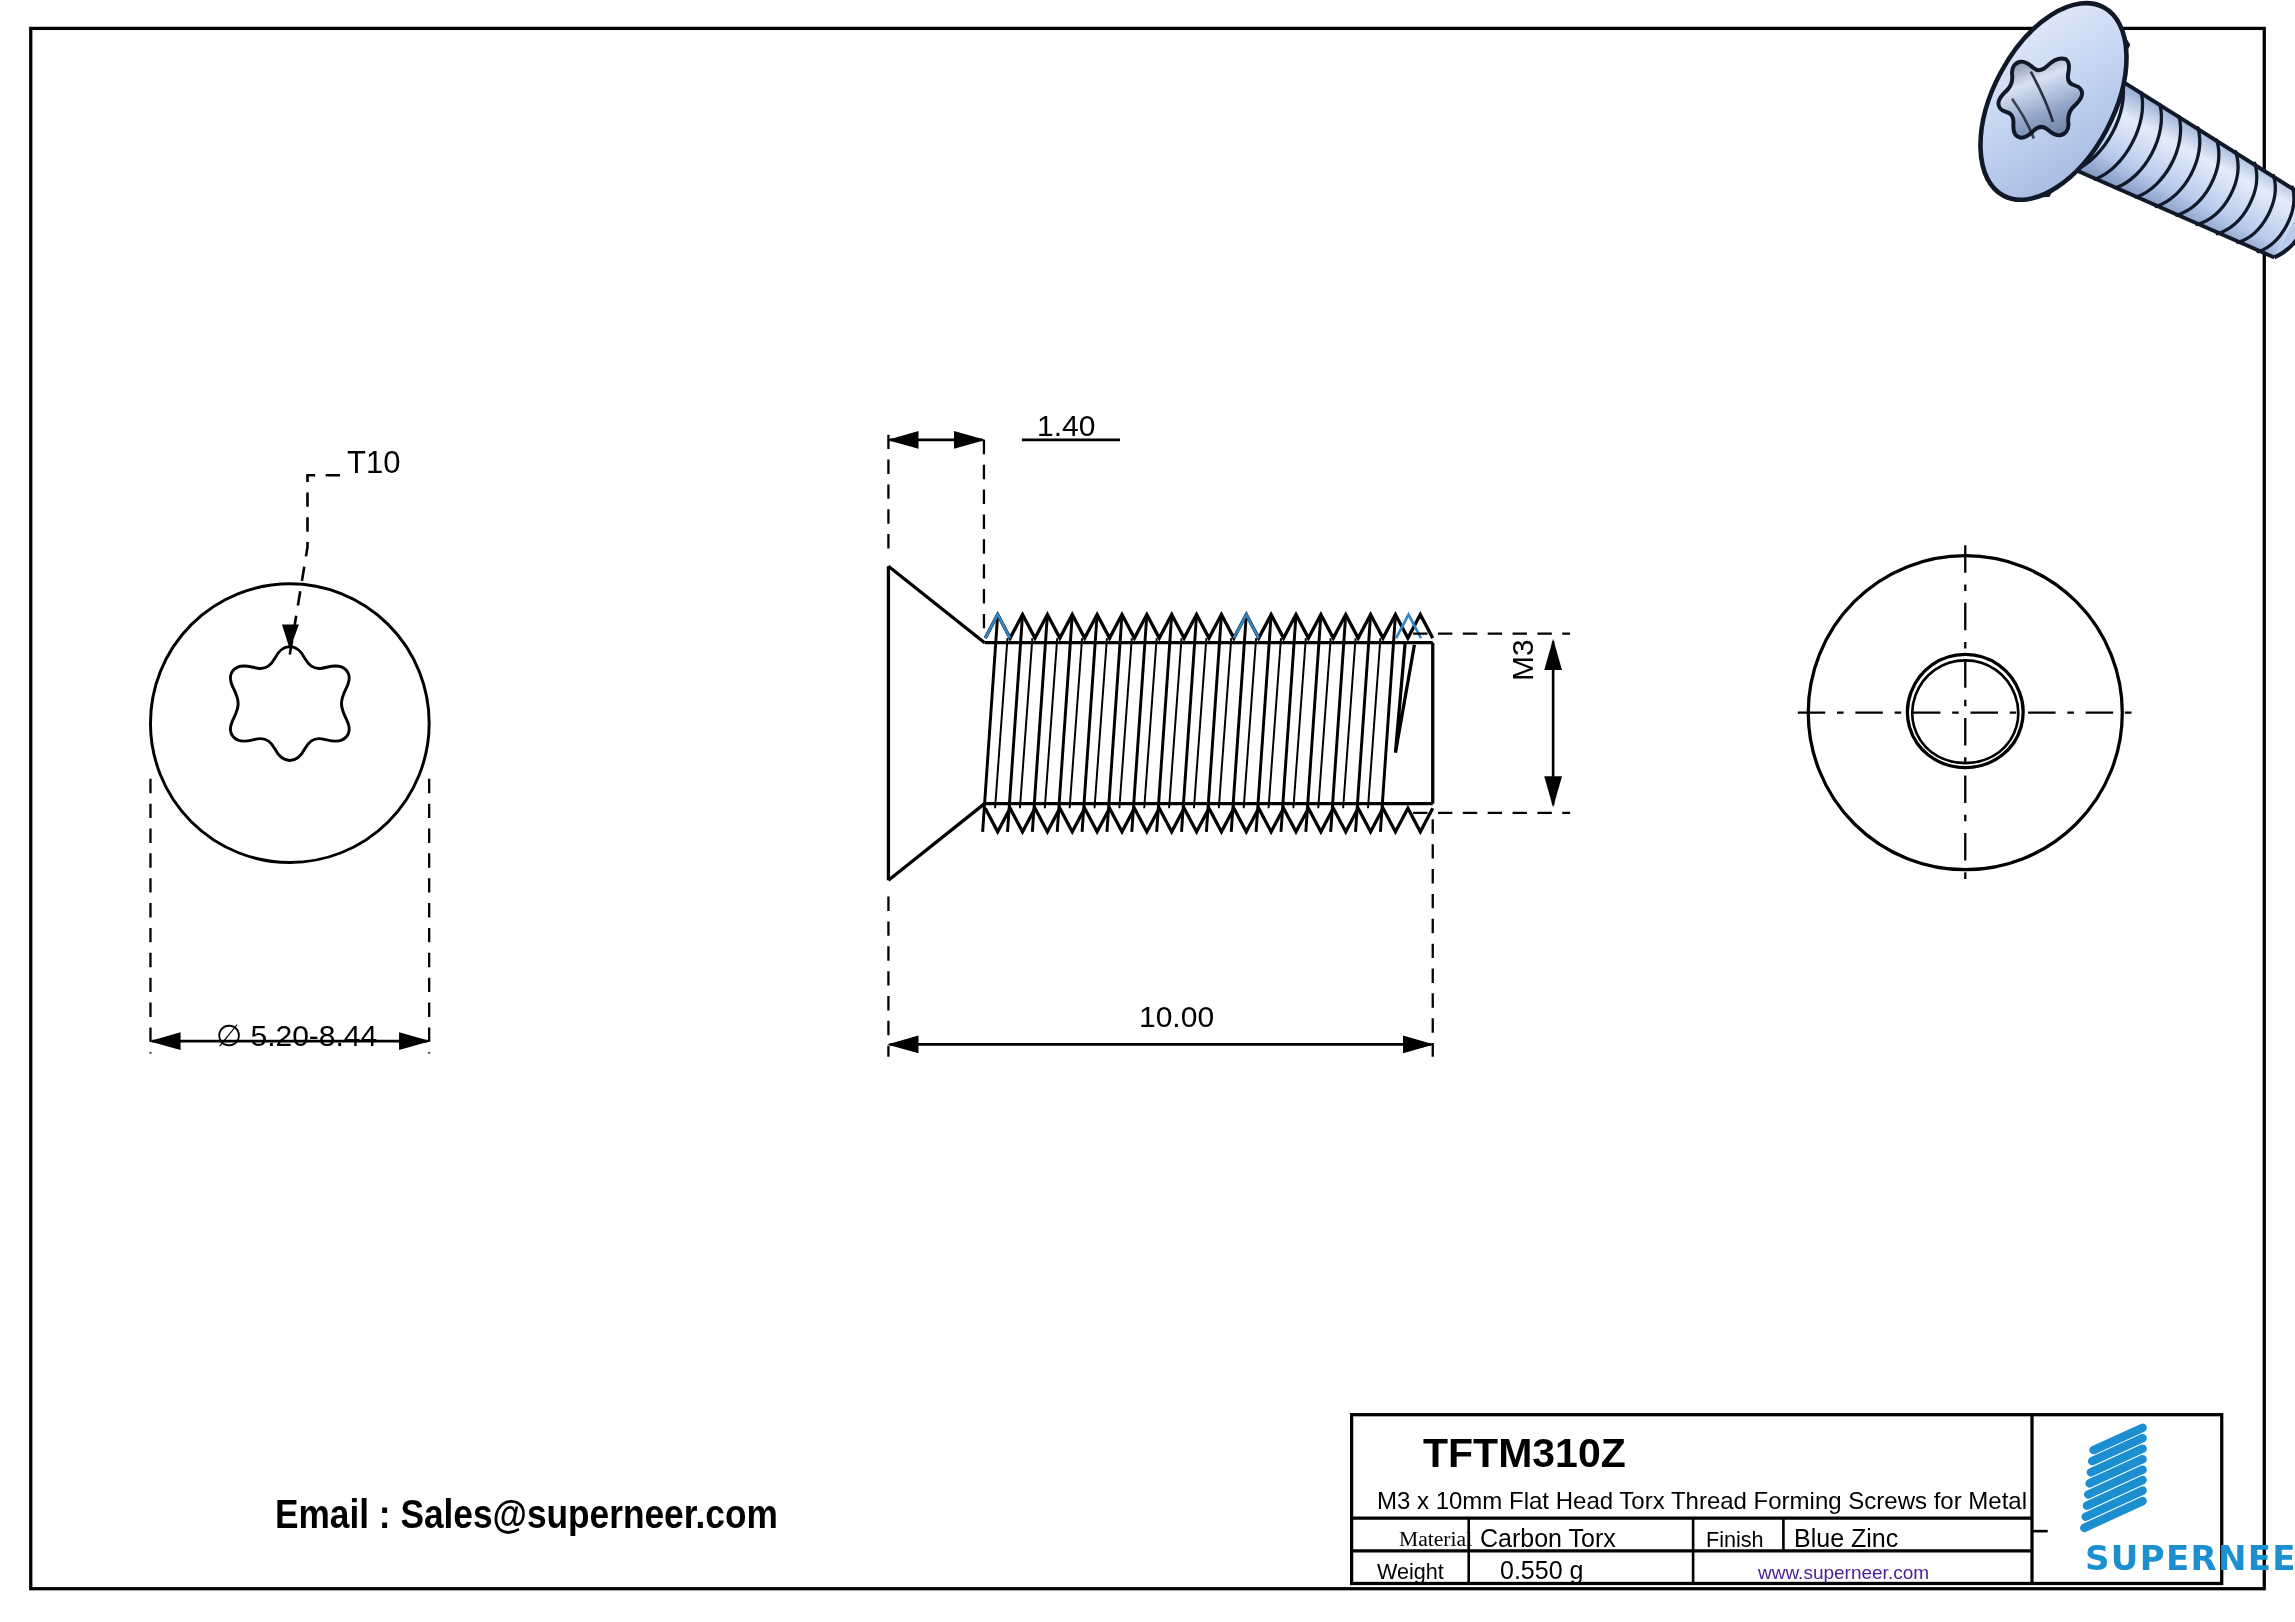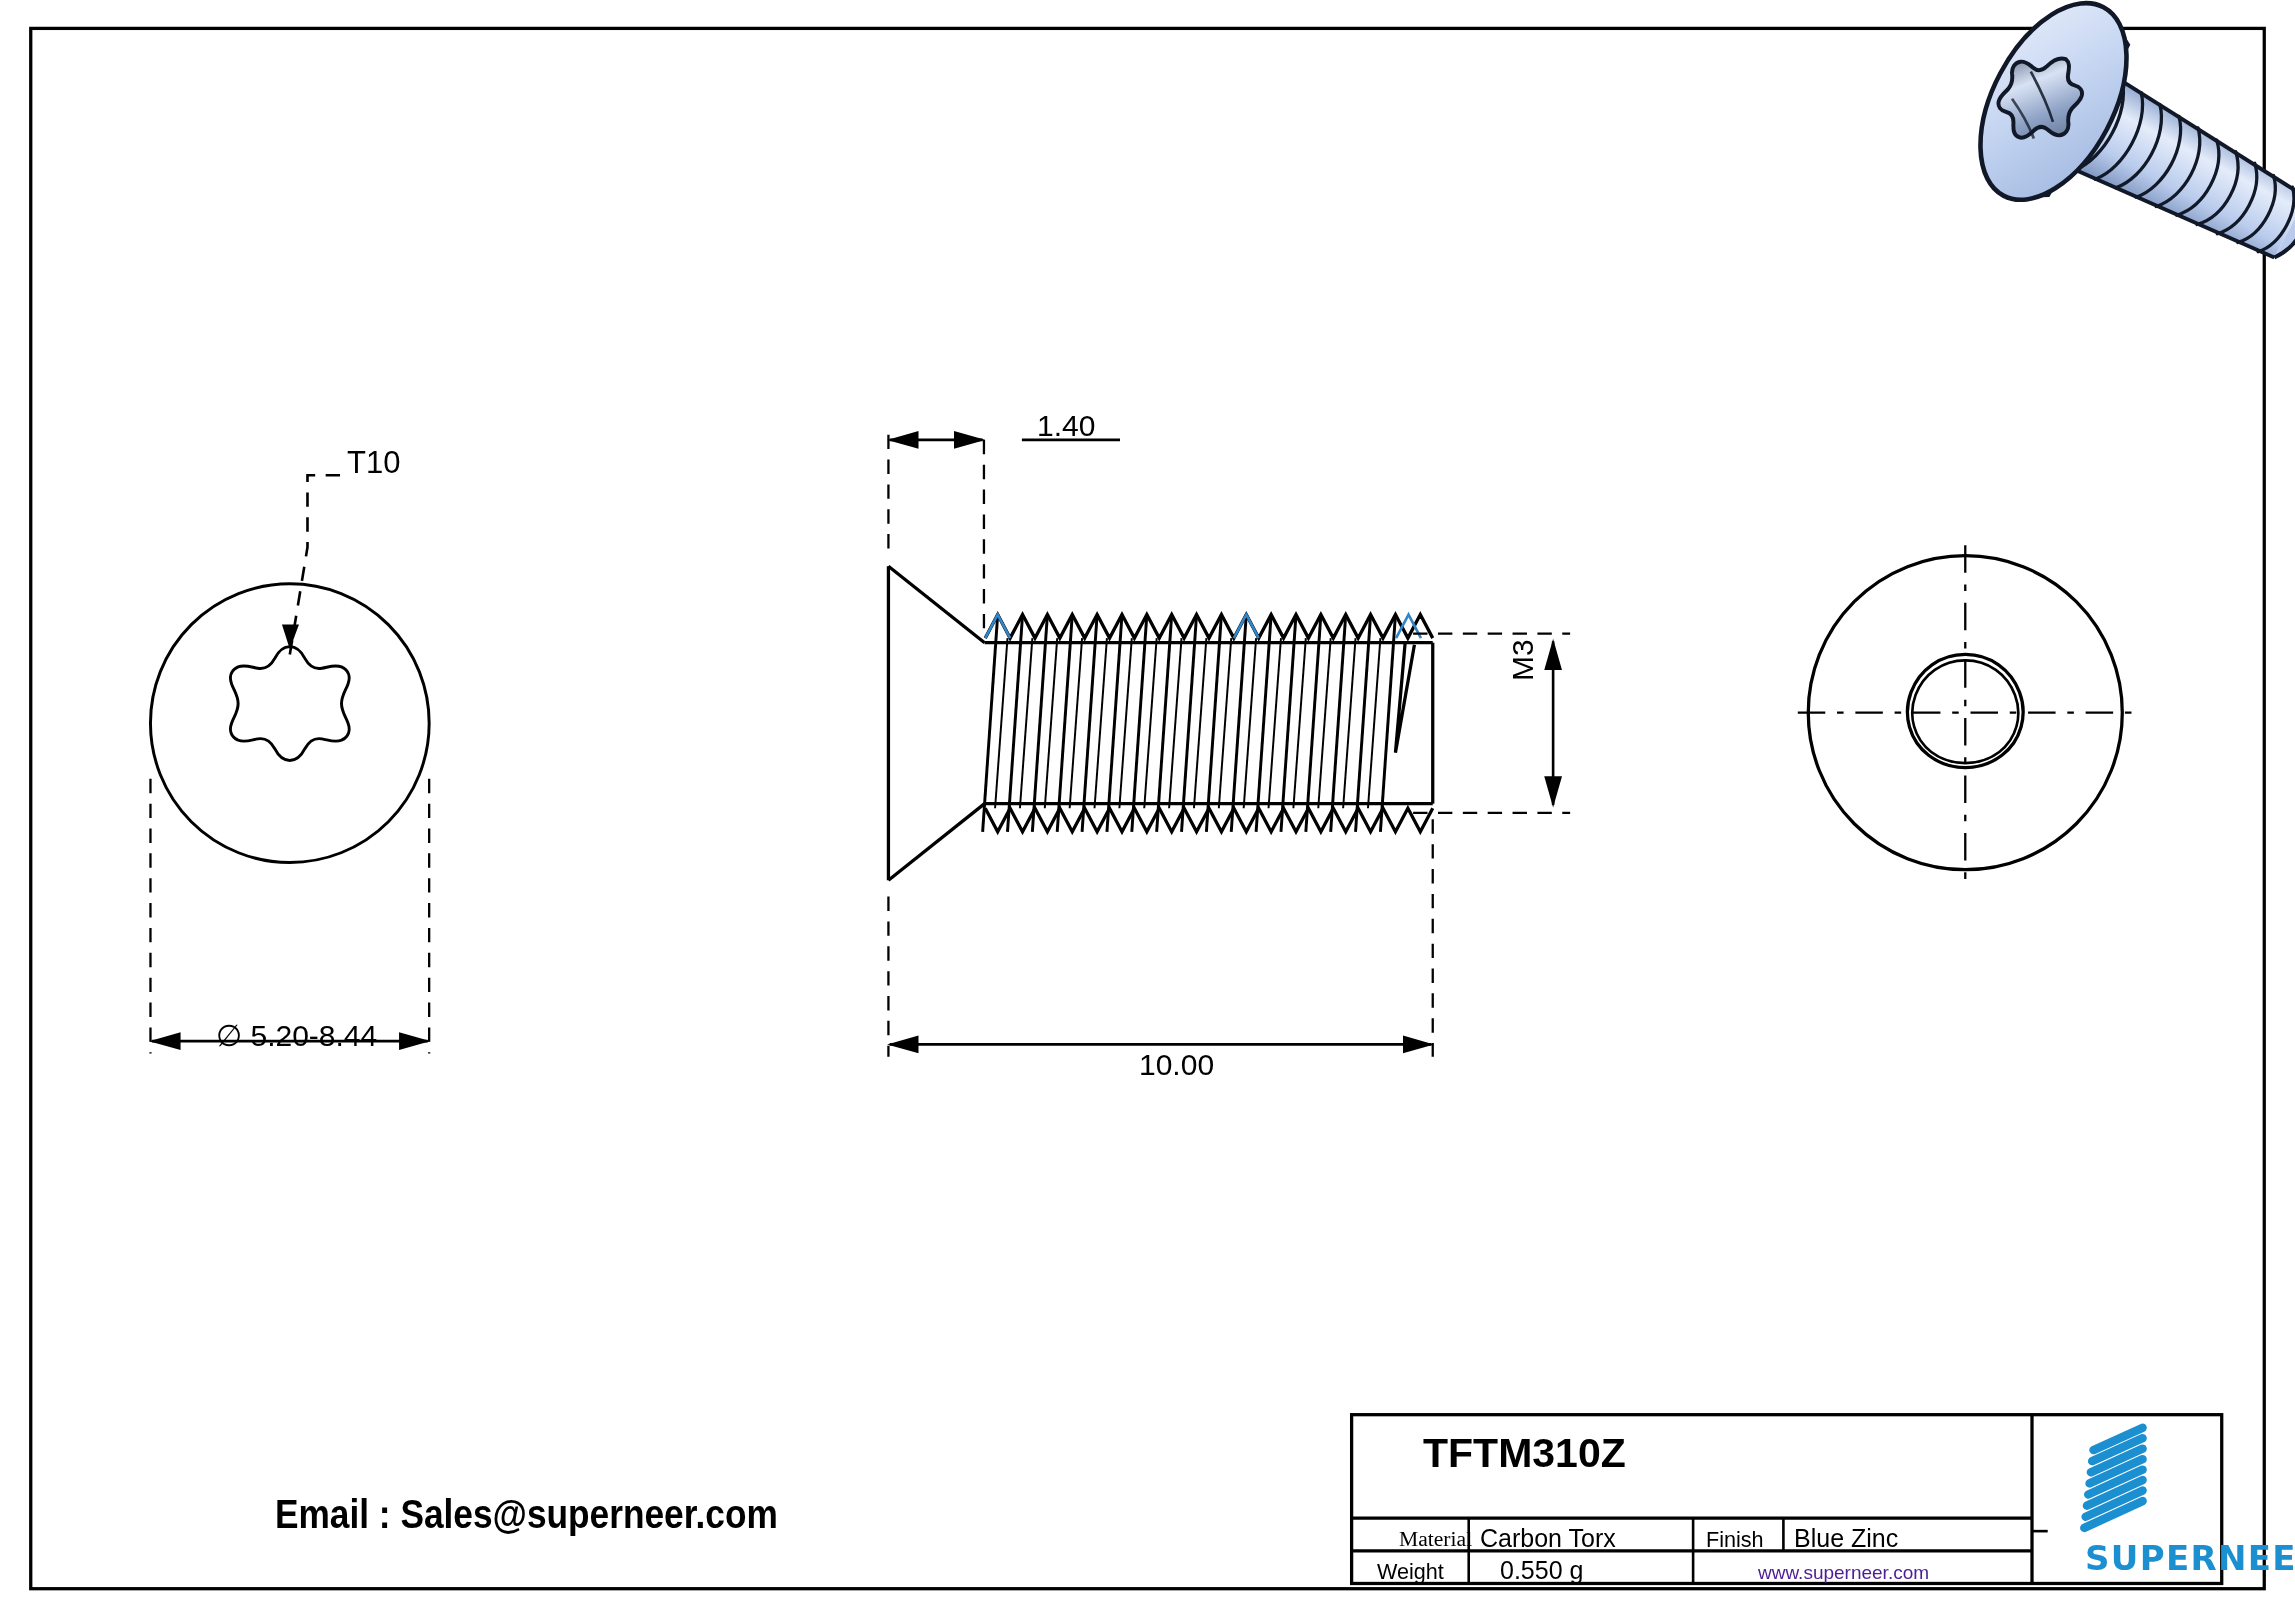--- a/index.html
+++ b/index.html
@@ -68,21 +68,21 @@
   .dim-text {
     position: absolute;
     white-space: nowrap;
     color: #000;
     font-size: 30px;
     font-family: "Liberation Sans", sans-serif;
   }
   #dim-diameter { left: 216px; top: 1018px; }
   #dim-t10      { left: 347px; top: 445px; font-size: 31px; }
   #dim-170      { left: 1037px; top: 409px; }
-  #dim-1000     { left: 1139px; top: 1048px; }
+  #dim-1000     { left: 1139px; top: 1000px; }
   #dim-m3 {
     left: 1506px; top: 681px;
     transform: rotate(-90deg);
     transform-origin: left top;
   }
 </style>
 </head>
 <body>
 
 <div id="sheet">
@@ -383,20 +383,21 @@
   <div class="dim-text" id="dim-170">1.40</div>
 
   <div class="dim-text" id="dim-m3">M3</div>
 
   <div class="dim-text" id="dim-1000">10.00</div>
 
   <div class="tb-text" id="email-line">Email : Sales@superneer.com</div>
 
   <div class="tb-text" id="part-number">TFTM310Z</div>
 
+  <div class="tb-text" id="part-desc">M3 x 10mm Flat Head Torx Thread Forming Screws for Metal</div>
 
   <div class="tb-text" id="label-material">Material</div>
 
   <div class="tb-text" id="value-material">Carbon Torx</div>
 
   <div class="tb-text" id="label-finish">Finish</div>
 
   <div class="tb-text" id="value-finish">Blue Zinc</div>
 
   <div class="tb-text" id="label-weight">Weight</div>

